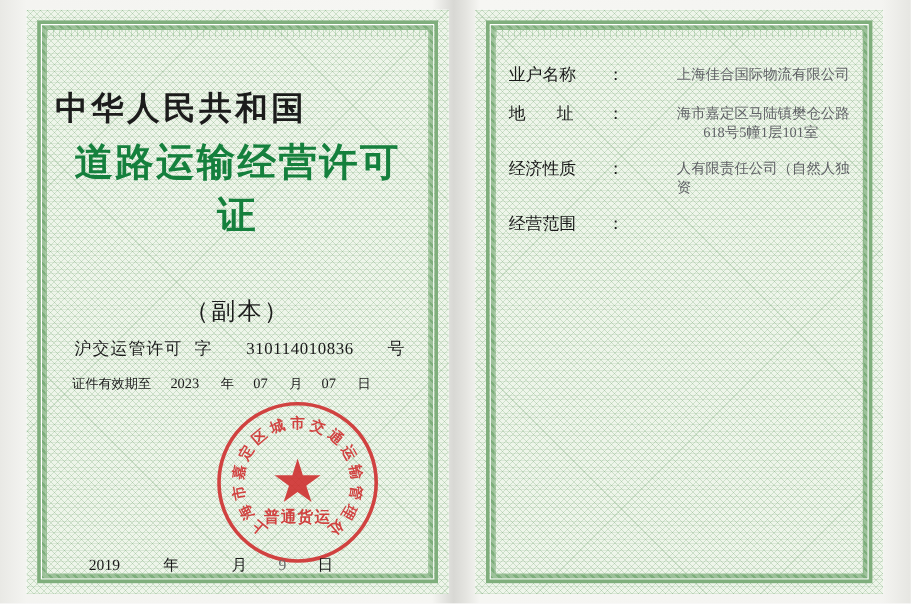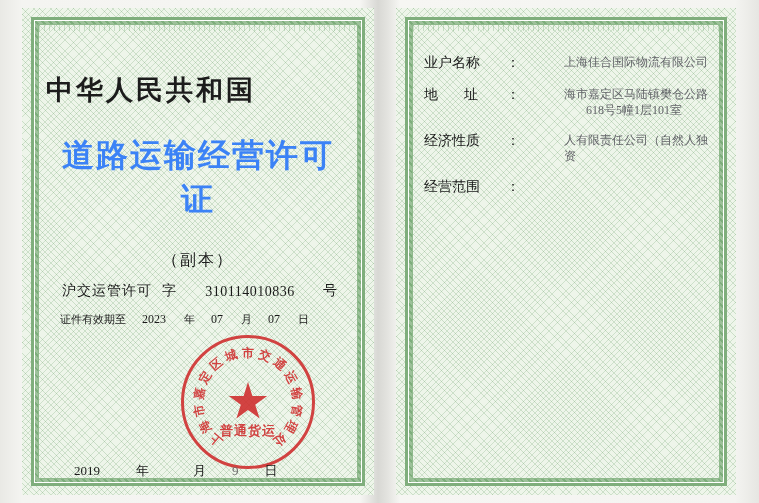--- a/index.html
+++ b/index.html
@@ -97,33 +97,33 @@
   }
   .title-country {
     margin-top: 42px;
     font-family: "DejaVu Sans", sans-serif;
     font-size: 27px;
     font-weight: bold;
     letter-spacing: 3px;
     color: #1c1c1c;
   }
   .title-main {
-    margin-top: 26px;
+    margin-top: 6px;
     text-align: center;
     font-family: Liberation Serif, serif;
     font-size: 32px;
     font-weight: bold;
     letter-spacing: 2px;
-    color: #3b82f6;
+    color: #15803d;
   }
   .title-sub {
-    margin-top: 28px;
+    margin-top: 44px;
     text-align: center;
     font-family: Liberation Sans, sans-serif;
-    font-size: 16px;
+    font-size: 20px;
     color: #1c1c1c;
     letter-spacing: 2px;
   }
 
   .license-line {
     position: absolute;
     left: 16px;
     right: 12px;
     top: 252px;
     display: flex;

